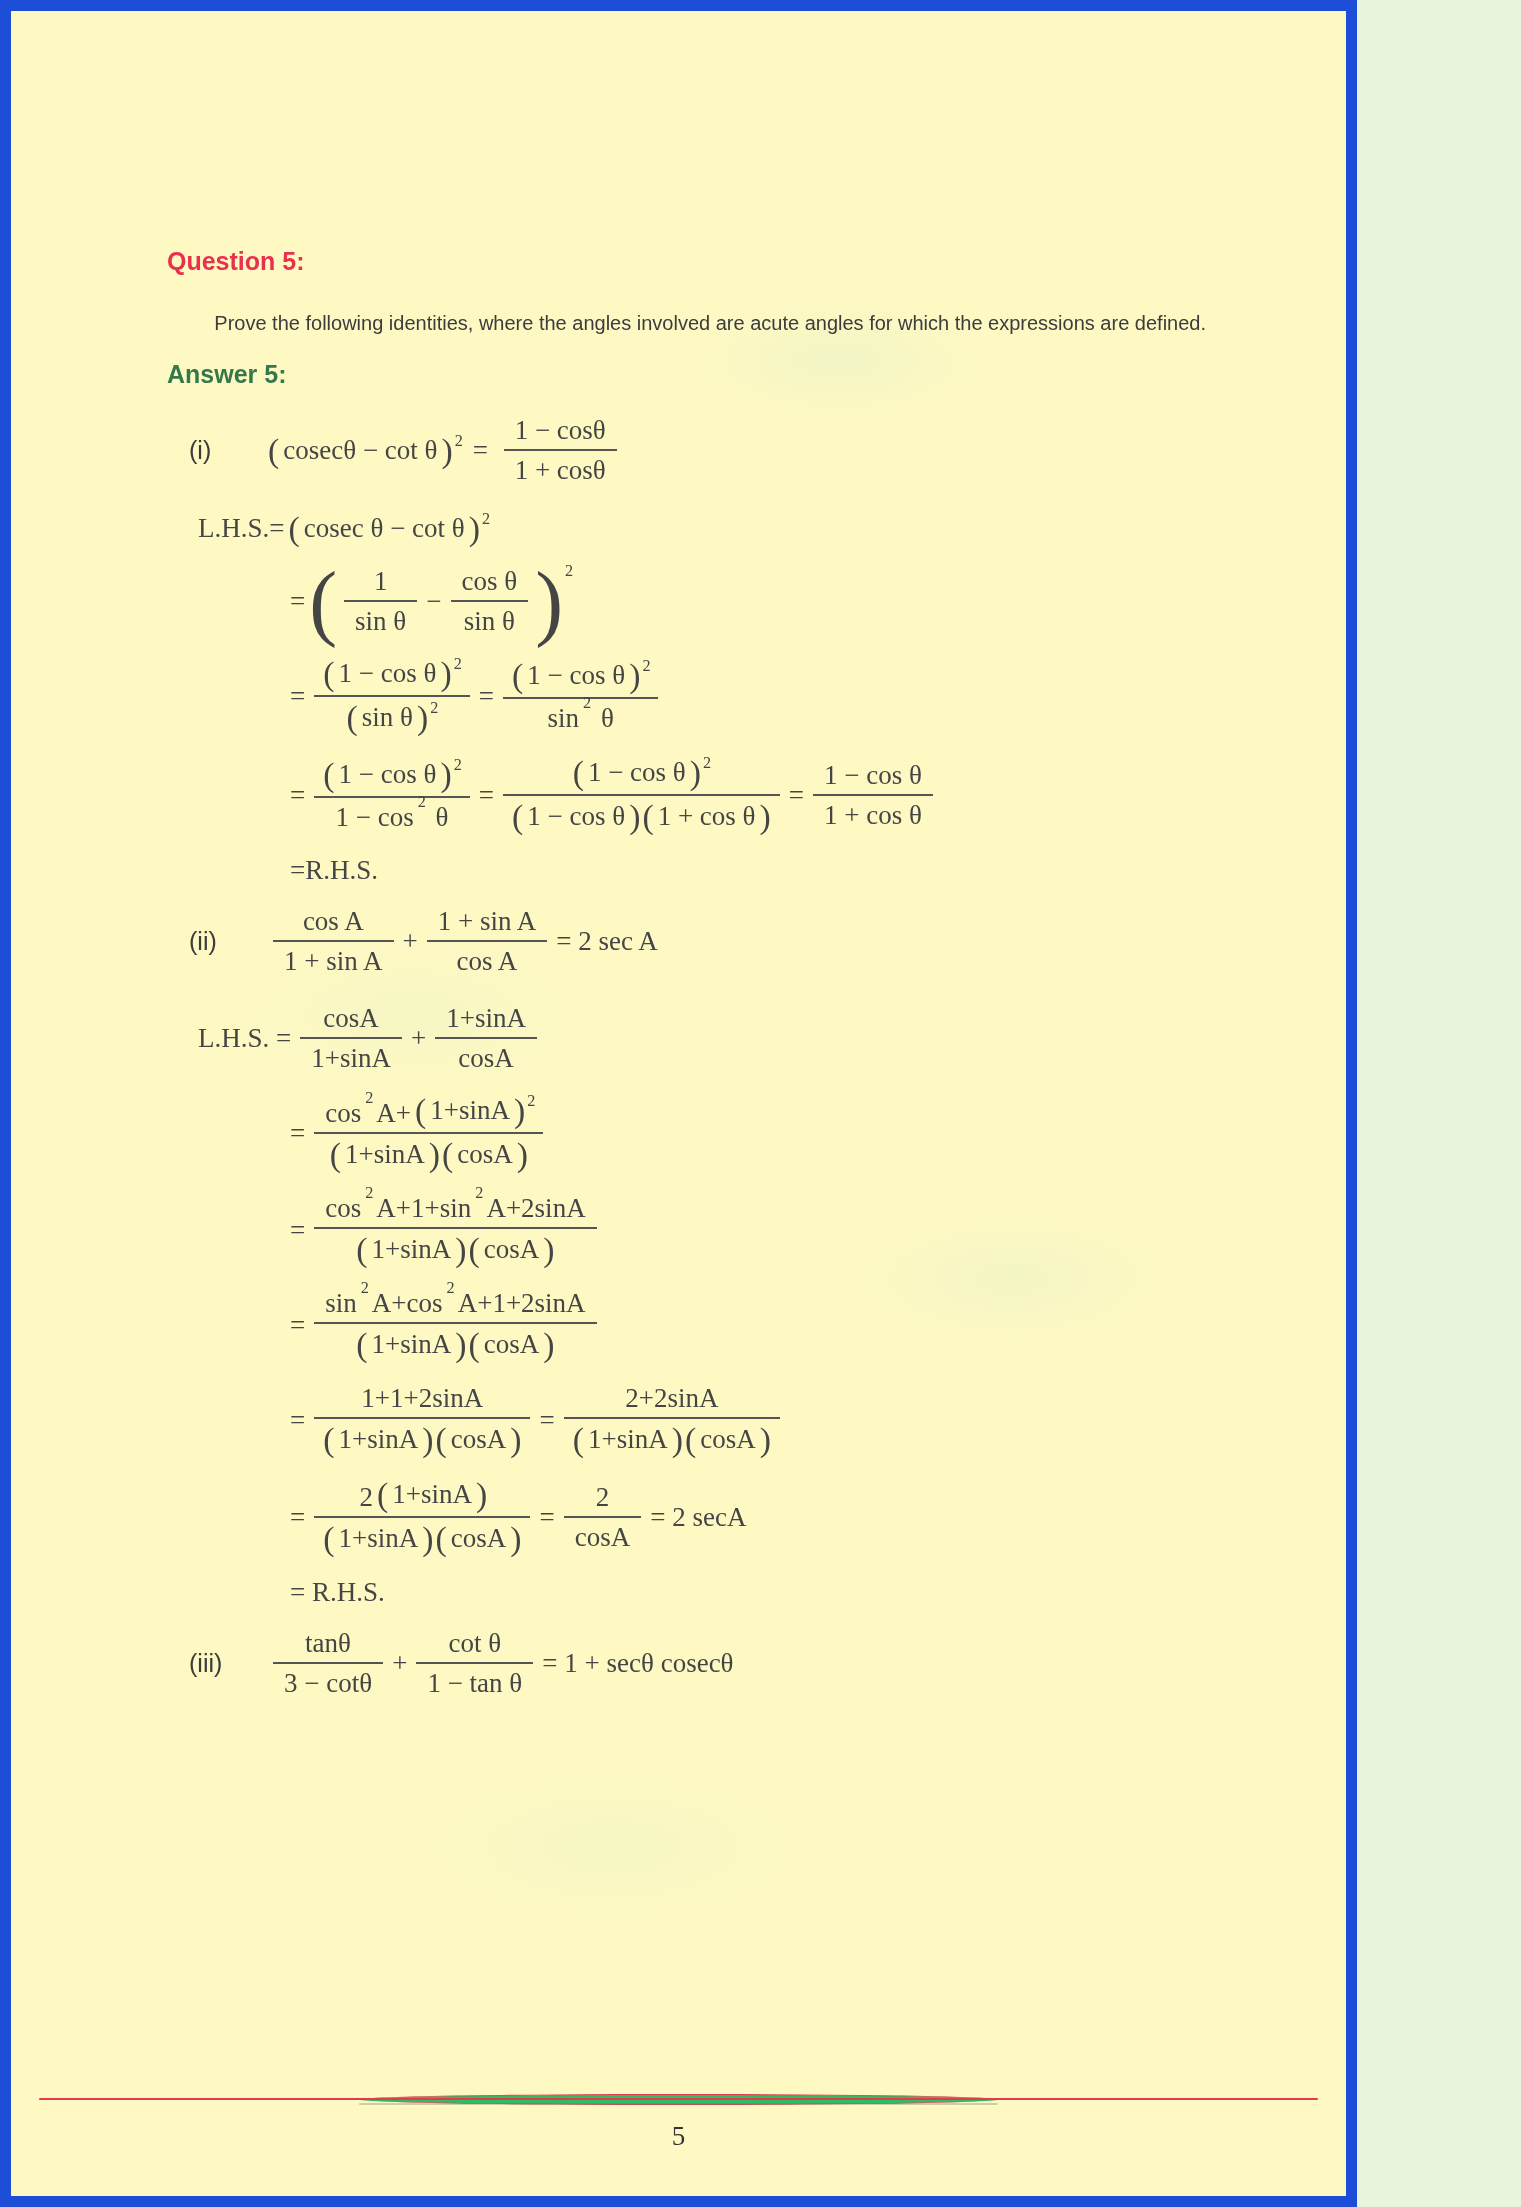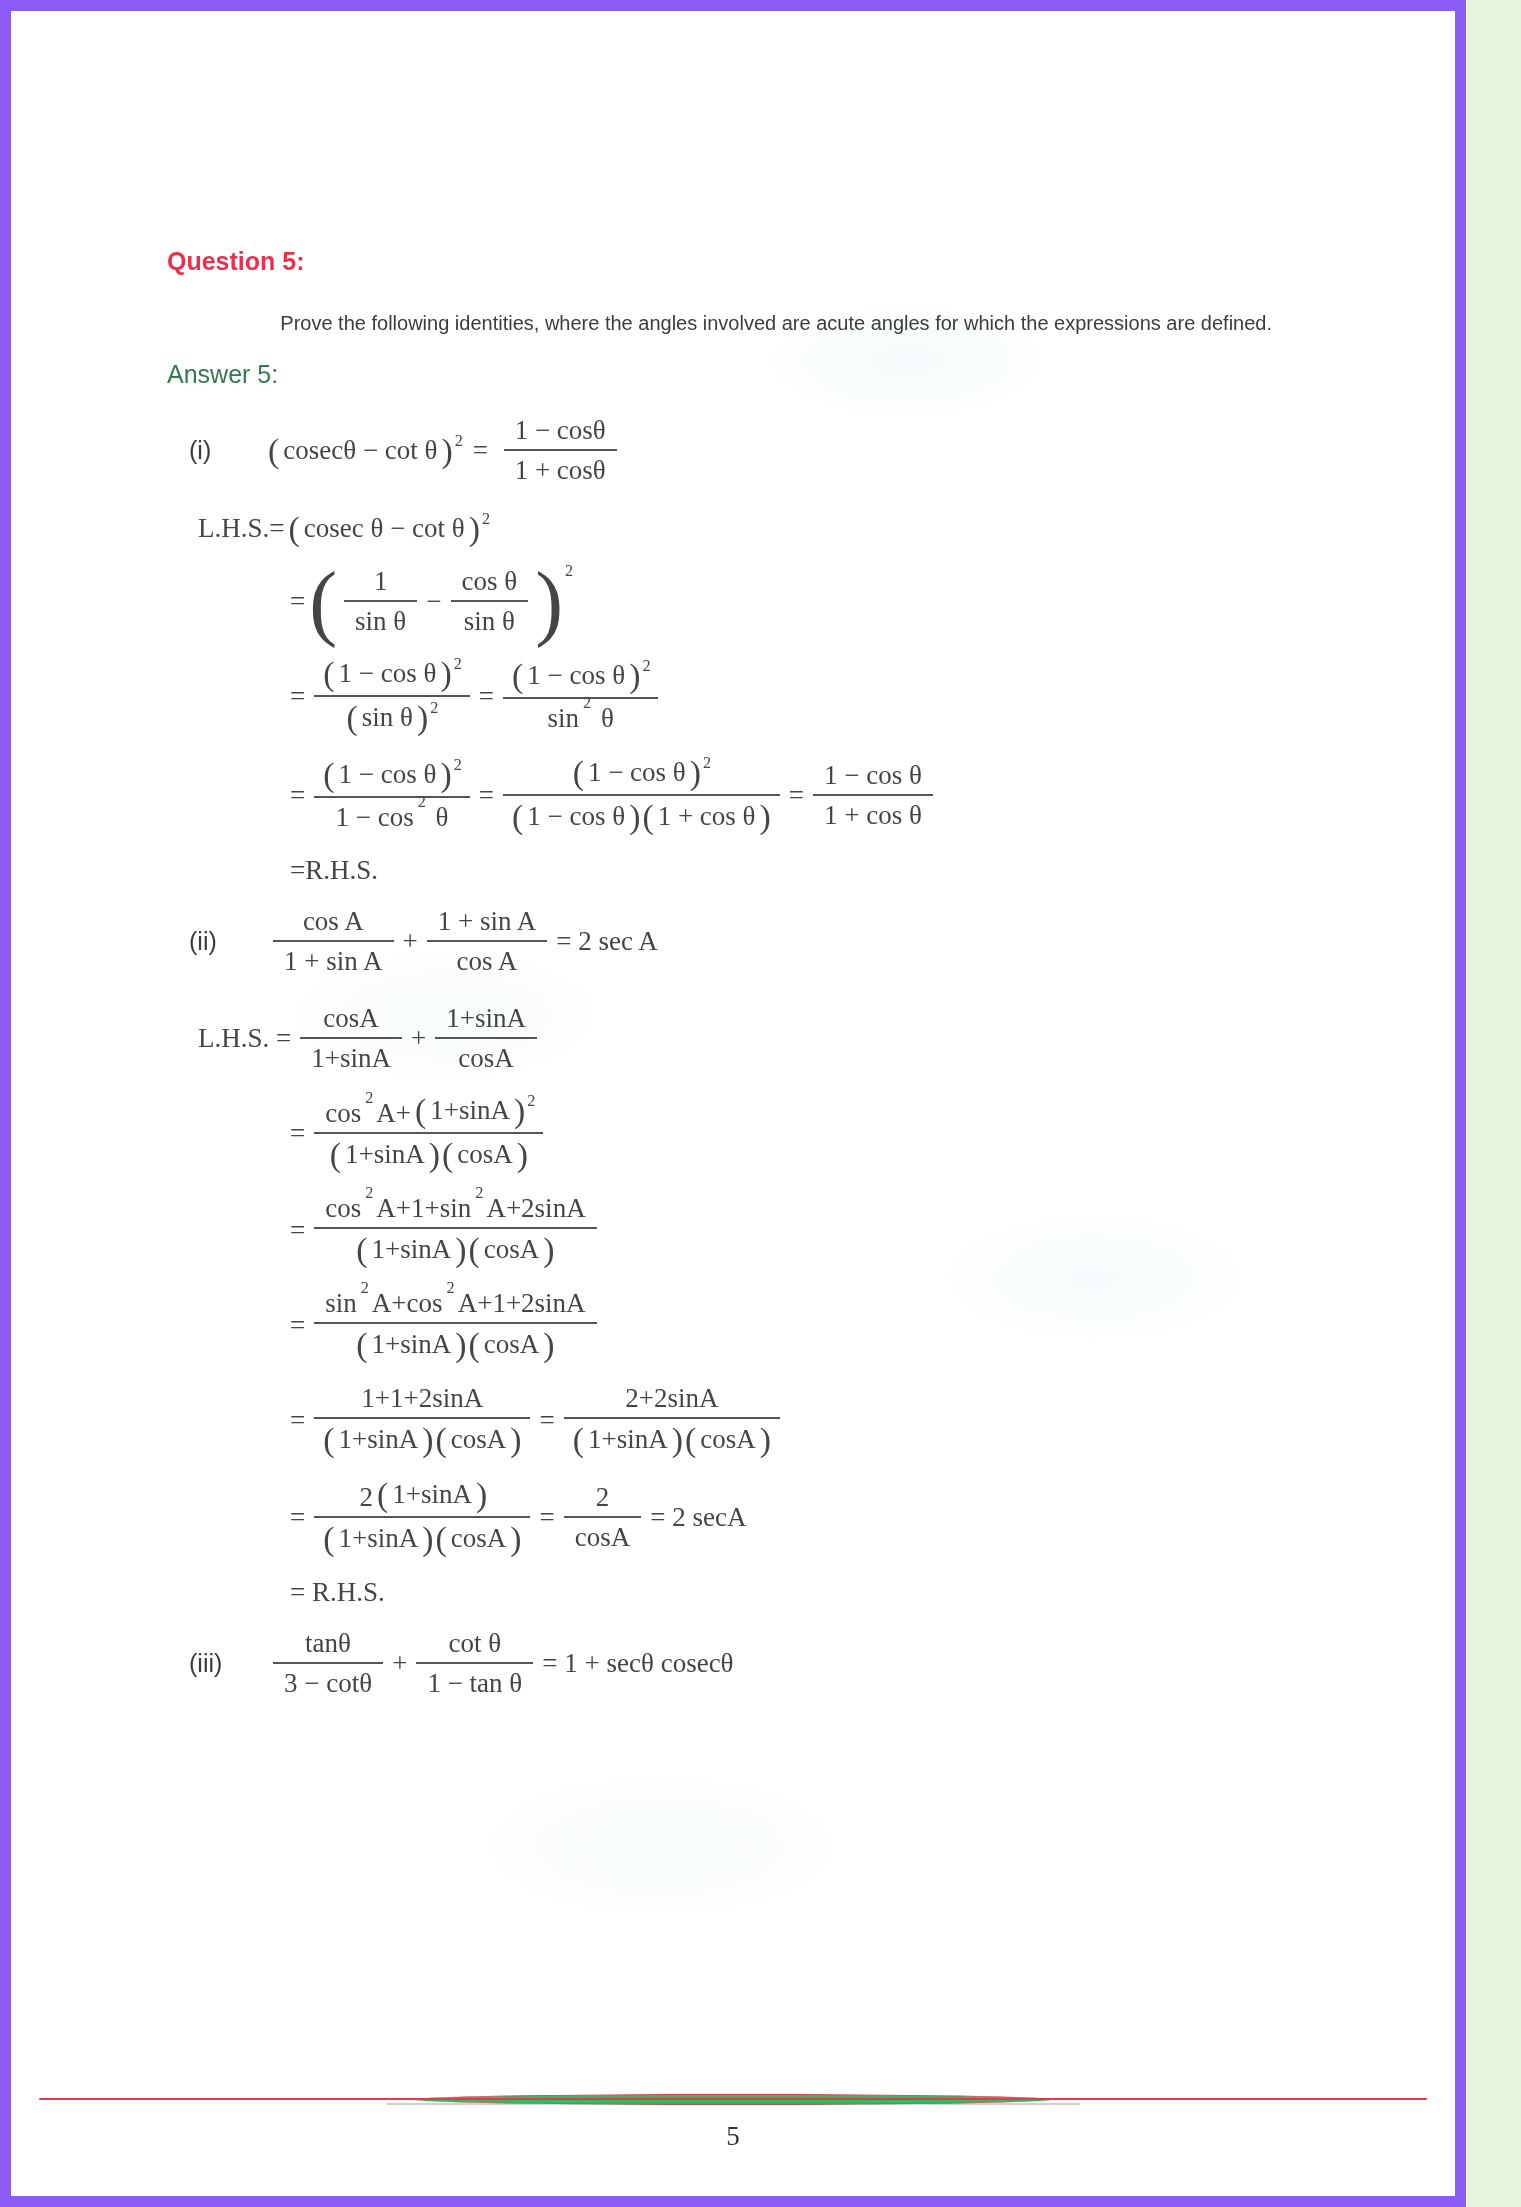--- a/index.html
+++ b/index.html
@@ -1,21 +1,21 @@
 <!DOCTYPE html>
 <html><head>
 <meta charset="utf-8">
 <style>
   html,body { margin:0; padding:0; background:#e8f4dc; }
   .page {
     position:relative;
-    width:1466px; height:2207px;
+    width:1357px; height:2207px;
     box-sizing:border-box;
-    background:#ffffff;
-    border:11px solid #8b5cf6;
+    background:#fef9c3;
+    border:11px solid #1d4ed8;
     font-family:"Liberation Sans", sans-serif;
     overflow:hidden;
   }
   .page::before{
     content:"";
     position:absolute; inset:0;
     background:
       radial-gradient(ellipse 220px 90px at 62% 16%, rgba(140,210,215,0.10), rgba(255,255,255,0) 70%),
       radial-gradient(ellipse 260px 110px at 30% 46%, rgba(150,215,200,0.08), rgba(255,255,255,0) 70%),
       radial-gradient(ellipse 240px 100px at 75% 58%, rgba(140,205,220,0.09), rgba(255,255,255,0) 70%),
@@ -25,21 +25,21 @@
   .content { position:relative; padding:236px 140px 0 156px; }
 
   .q-heading {
     color:#e9314e; font-weight:bold; font-size:25px; margin:0 0 24px 0;
   }
   .q-text {
     color:#3c3c3c; font-size:20px; line-height:46px;
     max-width:1105px; margin:0 0 14px 0;text-align:right;
   }
   .a-heading {
-    color:#35784b; font-weight:normal; font-size:25px; margin:0 0 26px 0;
+    color:#35784b; font-weight:bold; font-size:25px; margin:0 0 26px 0;
   }
 
   
   .math-area { font-family:"Liberation Serif", serif; color:#454545; font-size:27px; }
   .math-line { display:flex; align-items:center; margin:0 0 20px 0; }
   .math-line.main { padding-left:22px; margin-bottom:26px; }
   .math-line.lhs  { padding-left:28px; }
   .math-line.cont { padding-left:120px; }
   .mlabel { width:78px; flex:0 0 78px; font-family:"Liberation Sans", sans-serif; font-size:25px; color:#3c3c3c; }
   .meq { display:inline-flex; align-items:center; flex-wrap:nowrap; }

